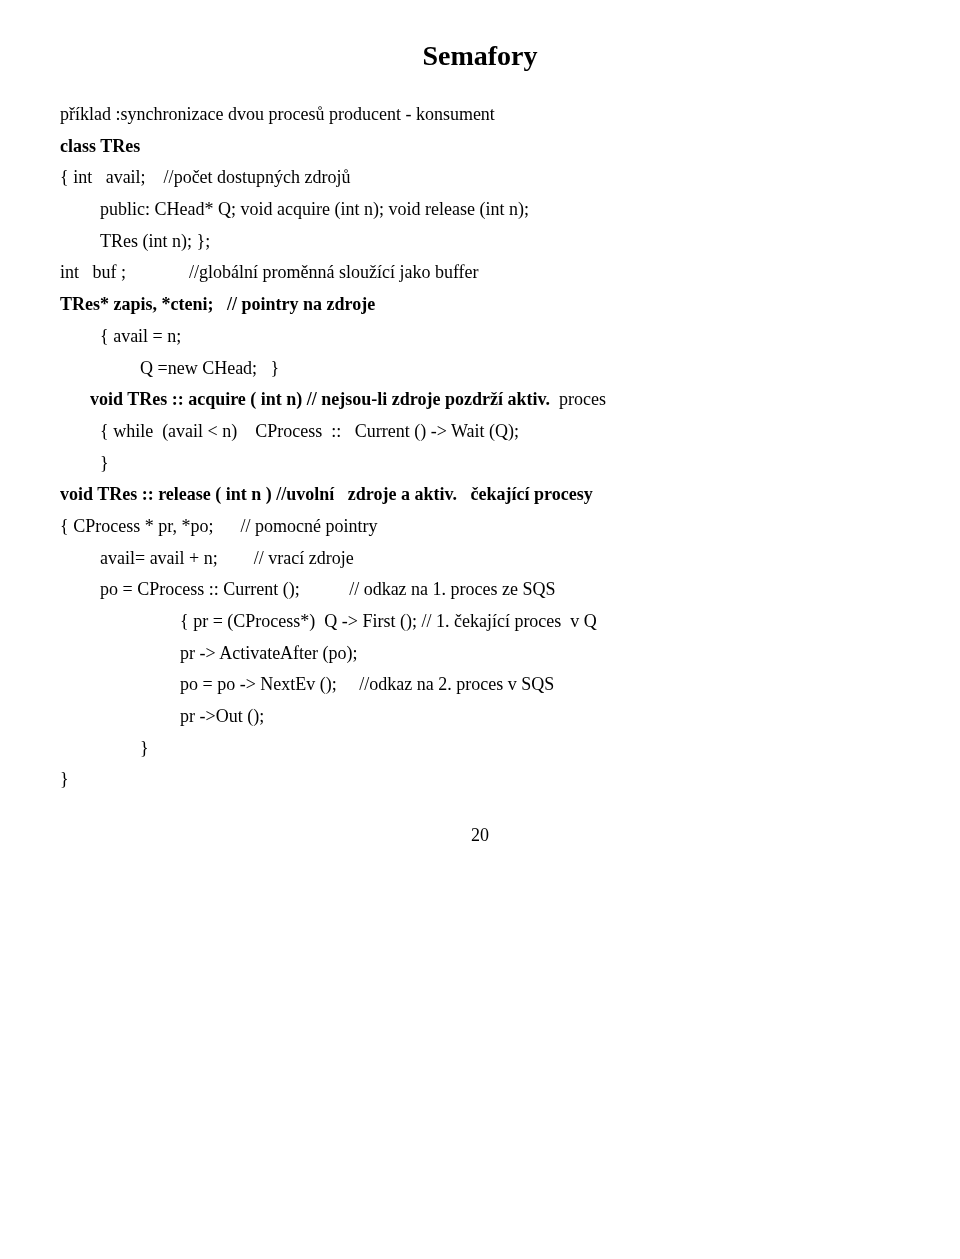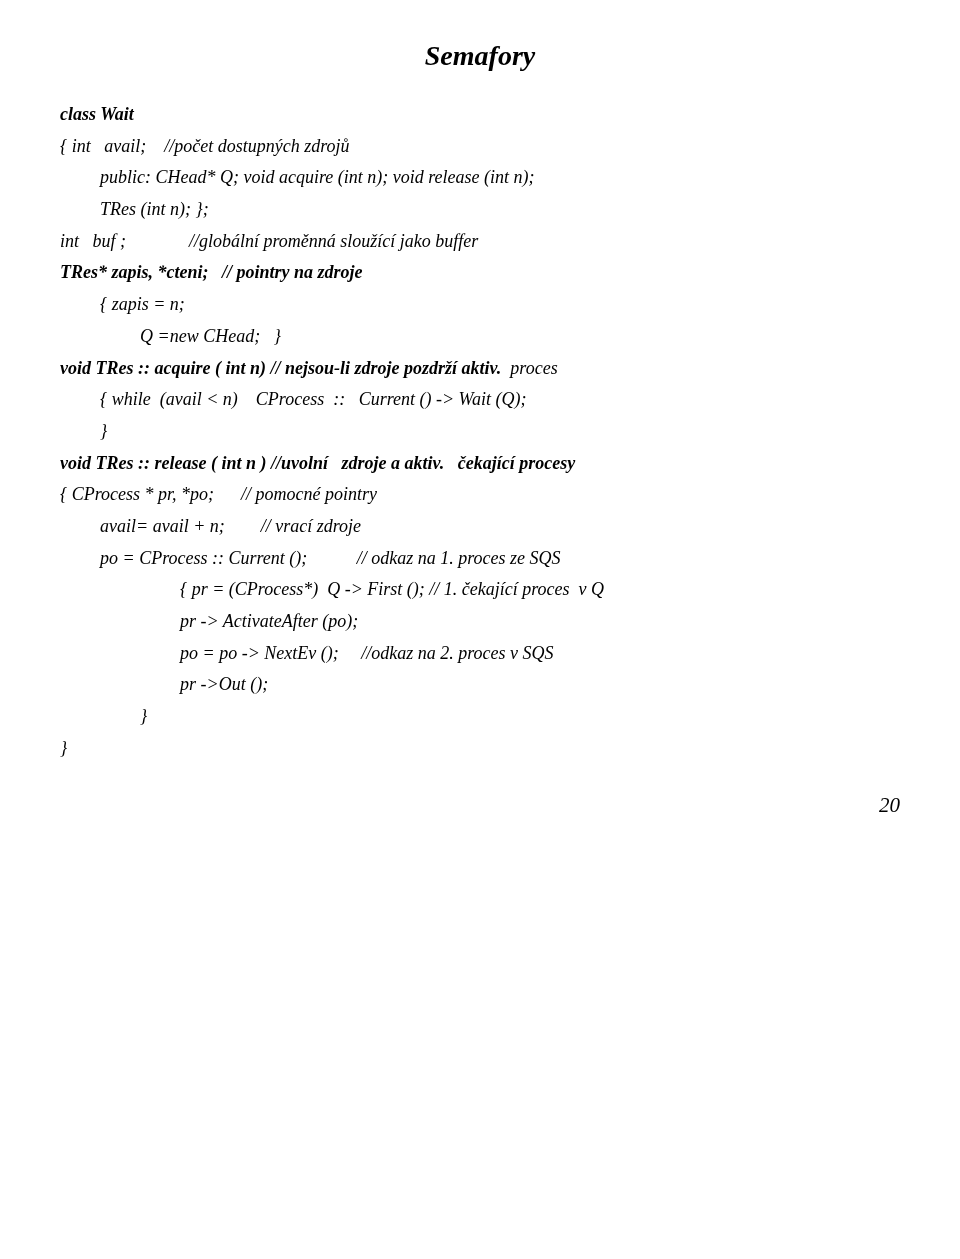--- a/index.html
+++ b/index.html
@@ -1,19 +1,18 @@
 <!DOCTYPE html>
 <html><head>
   <meta charset="utf-8">
   <style>
     * {
       margin: 0;
       padding: 0;
       box-sizing: border-box;
-      font-style: italic;
     }
 
     body {
       background: #ffffff;
       font-family: "Times New Roman", Times, serif;
       font-size: 18px;
       color: #000000;
       width: 960px;
       min-height: 1259px;
       padding: 40px 60px 40px 60px;
@@ -44,35 +43,38 @@
 
     .indent2 {
       padding-left: 80px;
     }
 
     .indent3 {
       padding-left: 120px;
     }
 
     .page-number {
-      text-align: right;
+      text-align: center;
       margin-top: 30px;
-      font-size: 21px;
+      font-size: 18px;
     }
   </style>
 </head>
 <body>
 
 <div class="page-title">Semafory</div>
 
 <div class="content">
 
+  <div class="line">
+    příklad :synchronizace dvou procesů producent - konsument
+  </div>
 
   <div class="line bold">
-    class Wait
+    class TRes
   </div>
 
   <div class="line">
     { int &nbsp; avail; &nbsp;&nbsp; //počet dostupných zdrojů
   </div>
 
   <div class="line indent1">
     public: CHead* Q; void acquire (int n); void release (int n);
   </div>
 
@@ -83,28 +85,28 @@
   <div class="line">
     int &nbsp; buf ; &nbsp;&nbsp;&nbsp;&nbsp;&nbsp;&nbsp;&nbsp;&nbsp;&nbsp;&nbsp;&nbsp;&nbsp; //globální proměnná sloužící jako buffer
   </div>
 
   <div class="line bold">
     TRes* zapis, *cteni; &nbsp; // pointry na zdroje
   </div>
 
 
   <div class="line indent1">
-    { zapis = n;
+    { avail = n;
   </div>
 
   <div class="line indent2">
     Q =new CHead; &nbsp; }
   </div>
 
-  <div class="line" style="display:flex; justify-content:space-between; align-items:baseline;">
+  <div class="line" style="display:flex; justify-content:space-between; align-items:baseline;margin-left:30px;">
     <span>
       <span class="bold">void TRes :: acquire ( int n) // nejsou-li zdroje pozdrží aktiv.</span>
       &nbsp;<span style="font-weight:normal;">proces</span>
     </span>
   </div>
 
   <div class="line indent1">
     { while &nbsp;(avail &lt; n) &nbsp;&nbsp; CProcess &nbsp;:: &nbsp; Current () -&gt; Wait (Q);
   </div>
 

